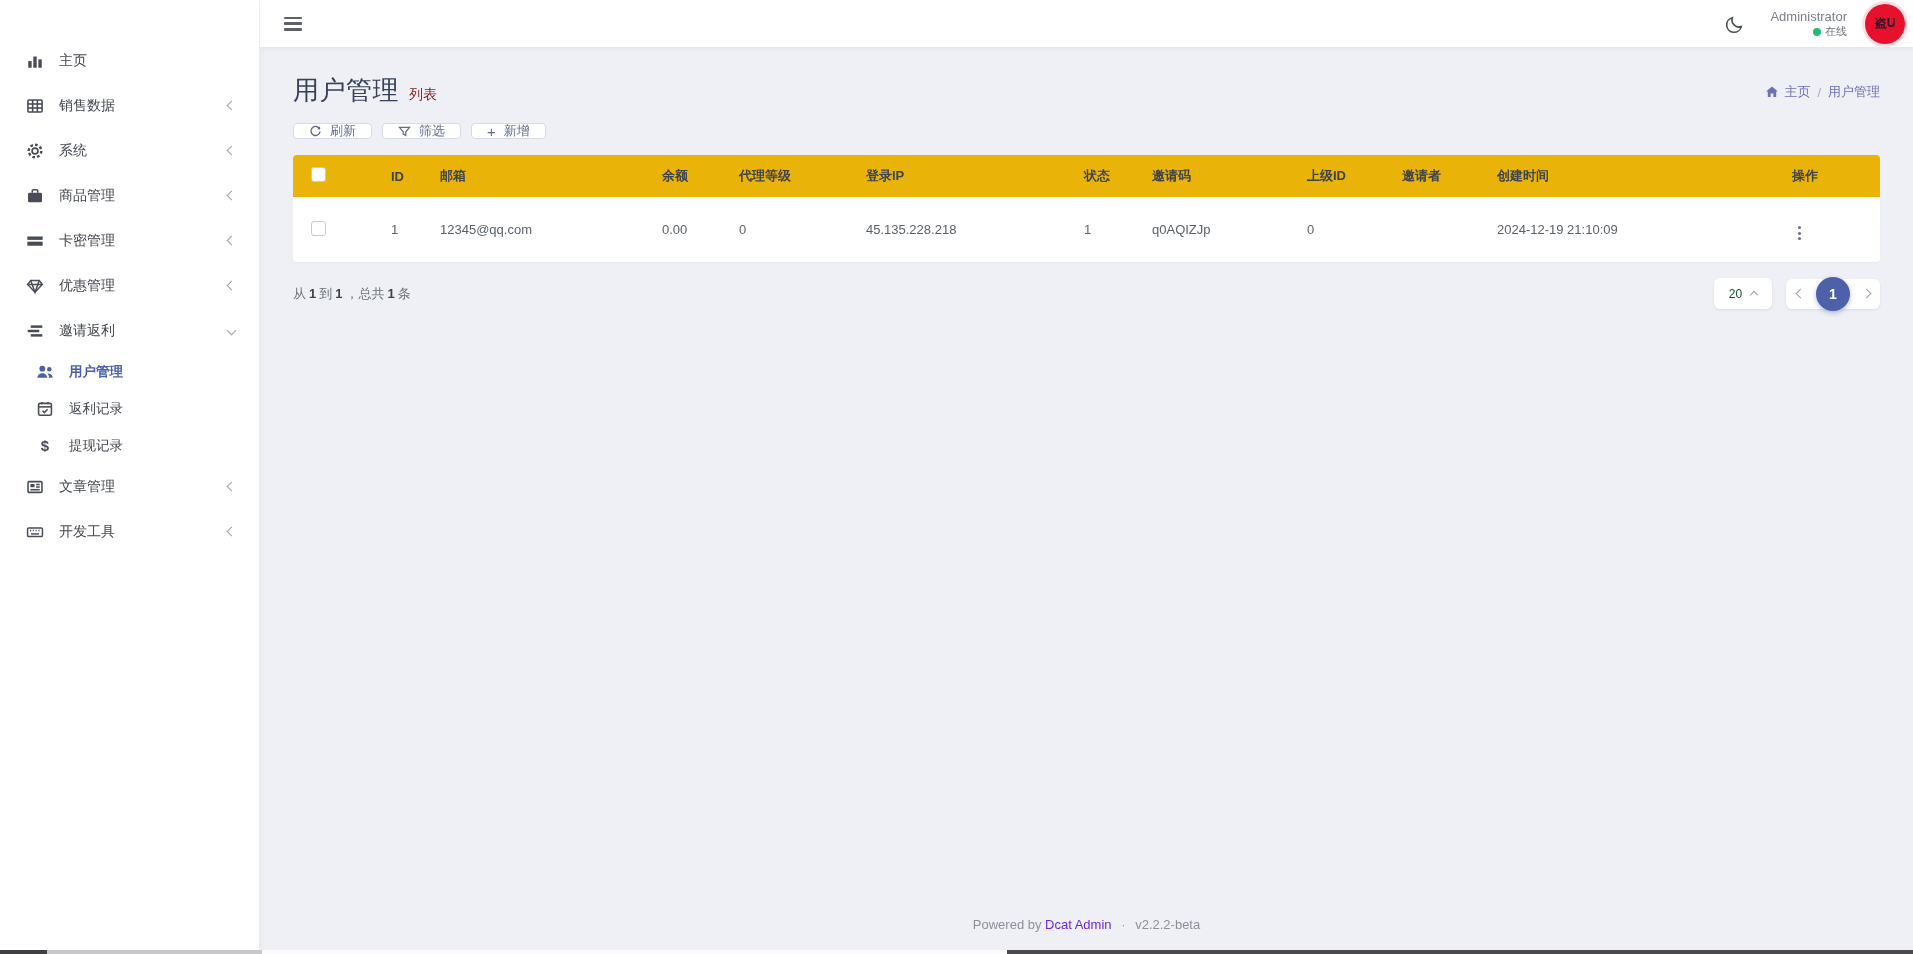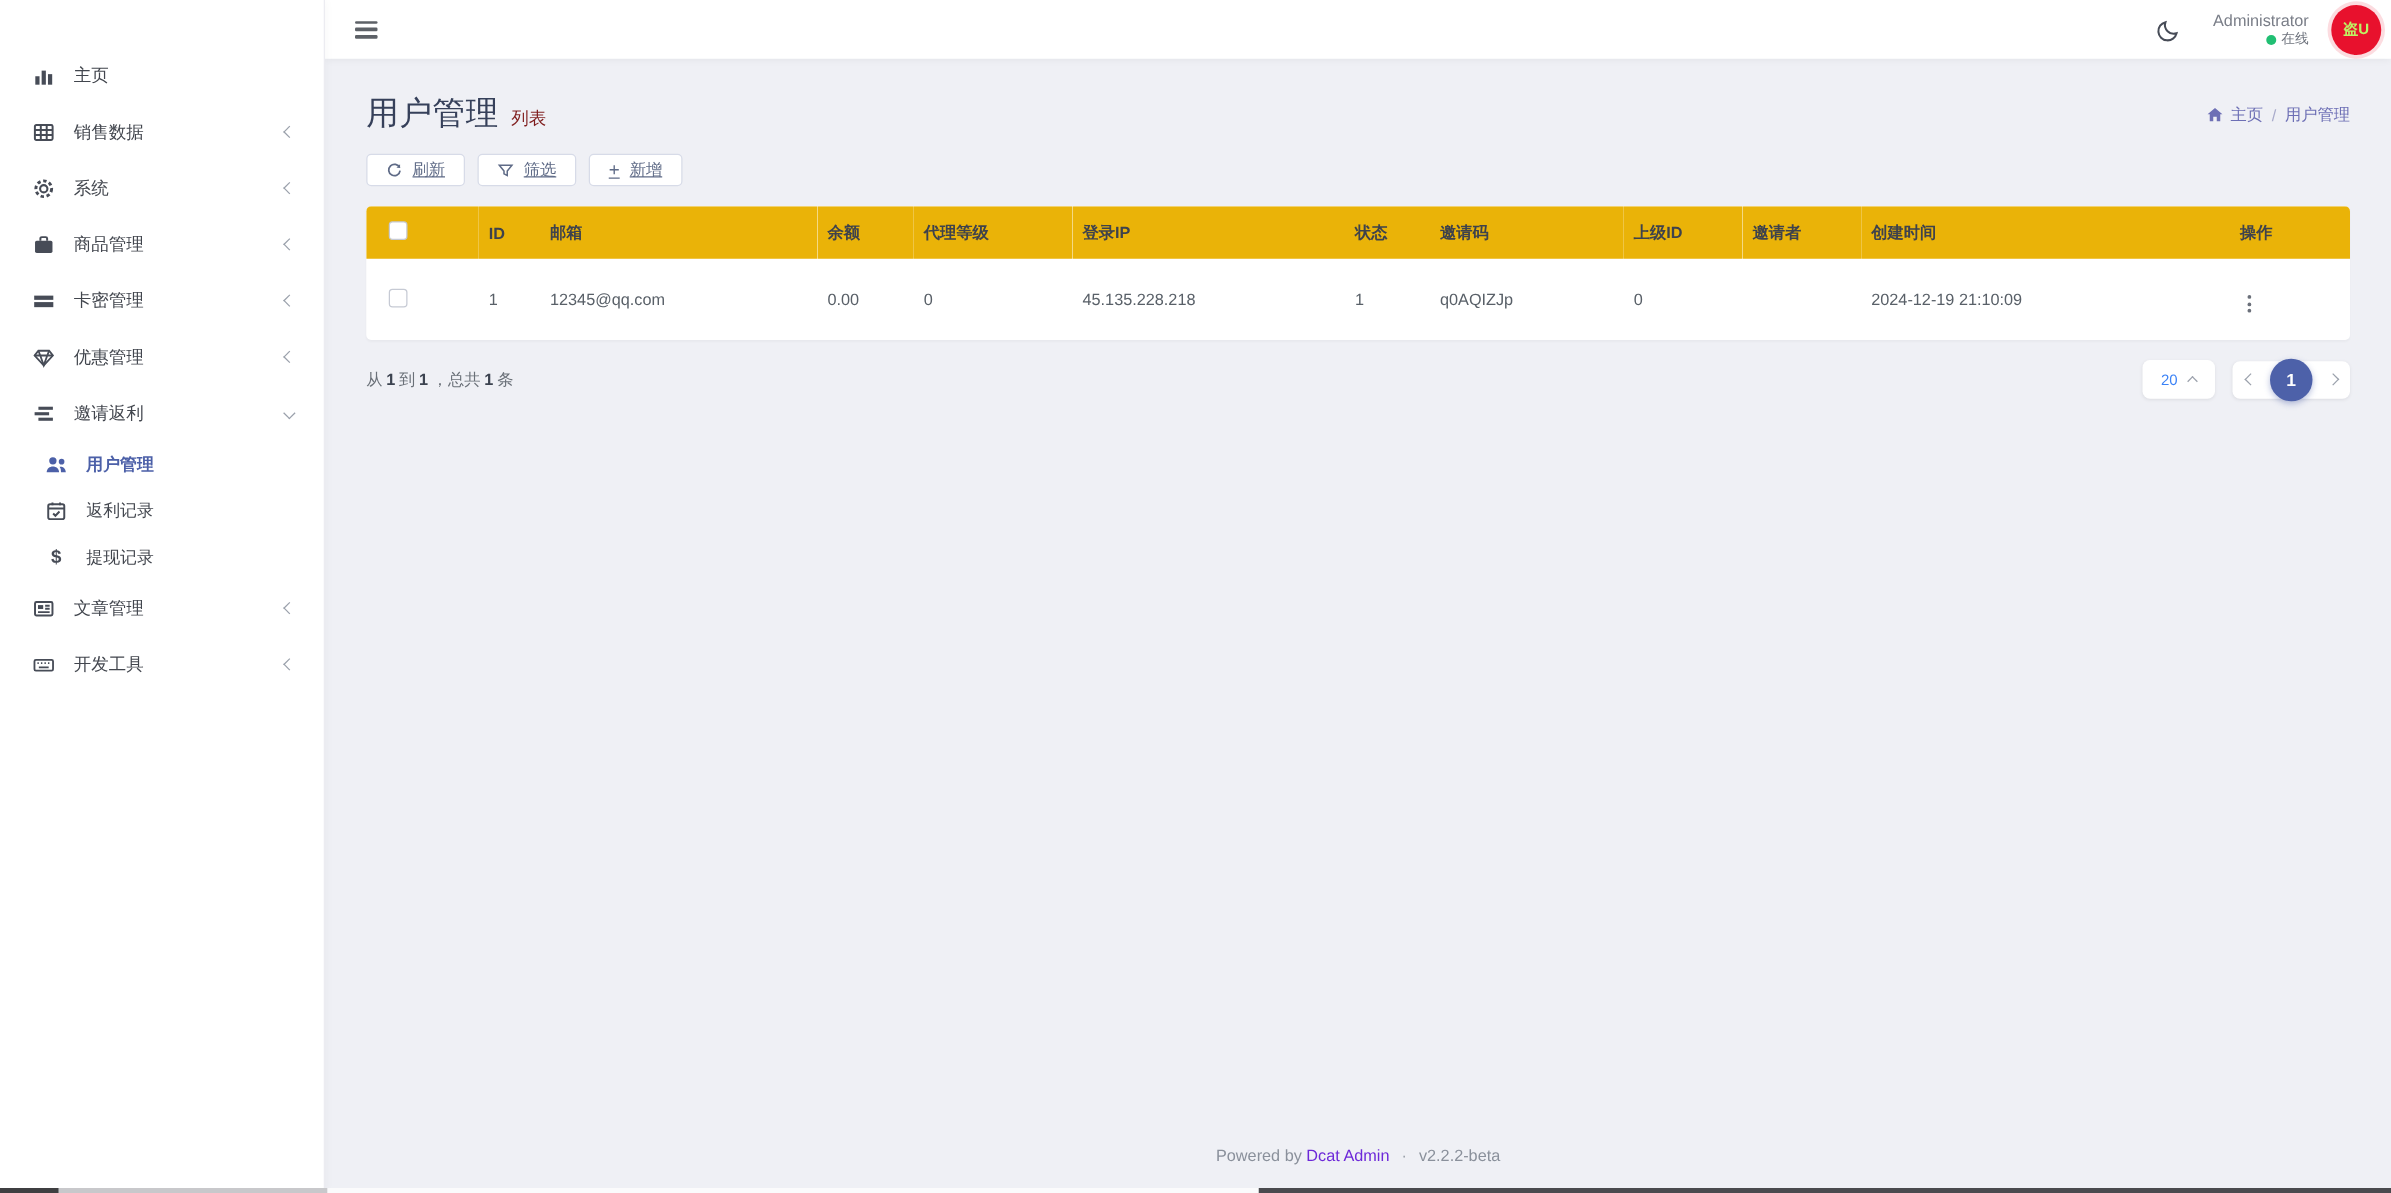--- a/index.html
+++ b/index.html
@@ -27,33 +27,33 @@
   
   .header { position:fixed; left:260px; right:0; top:0; height:47px; background:#fff; box-shadow:0 2px 6px rgba(0,0,0,.05); display:flex; align-items:center; z-index:15; padding:0 8px 0 24px; }
   .hamburger { width:18px; height:14px; display:flex; flex-direction:column; justify-content:space-between; cursor:pointer; }
   .hamburger span { height:2.5px; background:#5d6167; border-radius:1px; }
   .header-right { margin-left:auto; display:flex; align-items:center; gap:18px; }
   .moon-btn { width:34px; height:34px; display:flex; align-items:center; justify-content:center; color:#4e545e; cursor:pointer; }
   .user-block { text-align:right; line-height:1.25; cursor:pointer; }
   .user-name { font-size:13px; color:#7a7e88; }
   .user-status { font-size:11px; color:#6f747e; display:flex; align-items:center; justify-content:flex-end; gap:4px; }
   .dot { width:8px; height:8px; border-radius:50%; background:#21bf73; display:inline-block; }
-  .avatar { width:40px; height:40px; border-radius:50%; background:#e8112d; color:#bef264; font-size:12px; font-weight:bold; display:flex; align-items:center; justify-content:center; cursor:pointer; box-shadow:0 0 0 3px rgba(232,17,45,.15); }
+  .avatar { width:40px; height:40px; border-radius:50%; background:#e8112d; color:#0f172a; font-size:12px; font-weight:bold; display:flex; align-items:center; justify-content:center; cursor:pointer; box-shadow:0 0 0 3px rgba(232,17,45,.15); }
 
   
   .content { margin-left:260px; padding:47px 33px 0; height:954px; display:flex; flex-direction:column; }
   .title-row { margin-top:26px; display:flex; align-items:baseline; }
   .page-title { font-size:26px; color:#36405a; font-weight:500; letter-spacing:.5px; }
   .page-subtitle { font-size:14px; color:#7f1d1d; margin-left:10px; }
   .breadcrumb { margin-left:auto; display:flex; align-items:center; gap:7px; font-size:13px; color:#6d6fb5; }
   .breadcrumb .sep { color:#a9abcb; }
   .breadcrumb a { color:#6d6fb5; text-decoration:none; display:flex; align-items:center; gap:5px; cursor:pointer; }
 
   .toolbar { margin-top:15px; display:flex; align-items:center; }
-  .btn { height:26px; display:inline-flex; align-items:center; gap:8px; padding:0 15px; background:#fff; border:1px solid #d7dbe8; border-radius:4px; font-size:13px; color:#5f6b87; cursor:pointer;text-decoration:underline; }
+  .btn { height:16px; display:inline-flex; align-items:center; gap:8px; padding:0 15px; background:#fff; border:1px solid #d7dbe8; border-radius:4px; font-size:13px; color:#5f6b87; cursor:pointer; }
   .btn + .btn { margin-left:10px; }
   .btn .icn { width:13px; height:13px; color:#5f6b87; }
   .btn-new { margin-left:auto; }
   .plus-glyph { font-size:15px; line-height:1; color:#5f6b87; }
 
   
   .card { margin-top:16px; background:#fff; border-radius:4px; box-shadow:0 1px 2px rgba(0,0,0,.03); overflow:hidden; }
   table { width:100%; border-collapse:collapse; table-layout:fixed; }
   thead tr { background:#eab308; }
   th { font-size:13px; color:#3e424c; font-weight:bold; text-align:left; padding:12px 8px; white-space:nowrap; overflow:hidden; }
@@ -61,21 +61,21 @@
   .cb-cell { padding-left:18px !important; }
   .checkbox { width:15px; height:15px; border:1.5px solid #c6cad4; border-radius:3px; display:inline-block; background:#fff; cursor:pointer; }
   .dots-v { display:inline-flex; flex-direction:column; gap:2.5px; cursor:pointer; padding:2px 6px; }
   .dots-v i { width:3px; height:3px; border-radius:50%; background:#6b707a; }
 
   
   .pager-row { margin-top:16px; display:flex; align-items:center; }
   .pager-summary { font-size:13px; color:#6a7078; }
   .pager-summary b { color:#3c4350; margin:0 3px; }
   .pager-controls { margin-left:auto; display:flex; align-items:center; gap:14px; }
-  .per-page { width:58px; height:31px; background:#fff; border-radius:6px; box-shadow:0 1px 3px rgba(0,0,0,.08); display:flex; align-items:center; justify-content:center; gap:9px; font-size:12px; color:#3b82f6; cursor:pointer; }
+  .per-page { width:58px; height:31px; background:#fff; border-radius:6px; box-shadow:0 1px 3px rgba(0,0,0,.08); display:flex; align-items:center; justify-content:center; gap:9px; font-size:12px; color:#14532d; cursor:pointer; }
   .per-page .chev { width:6px; height:6px; margin-top:3px; }
   .page-group { height:30px; background:#fff; border-radius:6px; box-shadow:0 1px 3px rgba(0,0,0,.08); display:flex; align-items:center; padding:0 10px; gap:12px; }
   .page-arrow { width:8px; height:16px; display:flex; align-items:center; justify-content:center; cursor:pointer; }
   .page-current { width:34px; height:34px; border-radius:50%; background:#4d61a9; color:#fff; font-size:14px; font-weight:bold; display:flex; align-items:center; justify-content:center; cursor:pointer; box-shadow:0 2px 5px rgba(77,97,169,.4); }
 
   
   .footer { margin-top:auto; text-align:center; padding:12px 0 22px; font-size:13px; color:#8a909b; }
   .footer a { color:#6d28d9; text-decoration:none; cursor:pointer; }
   .footer .sep { margin:0 6px; color:#9aa0a9; }
 

